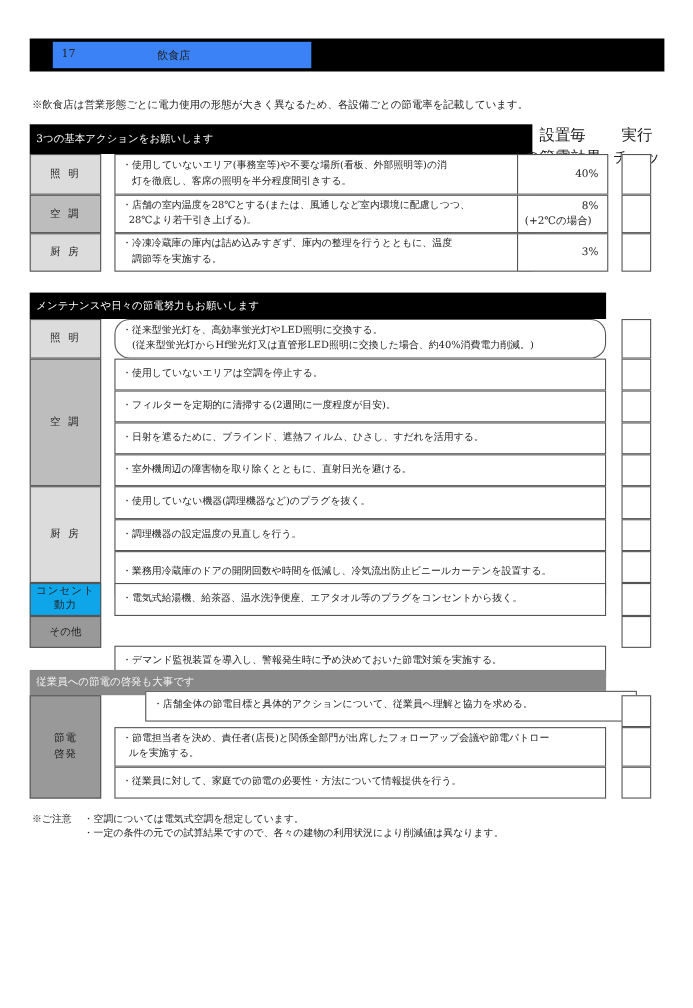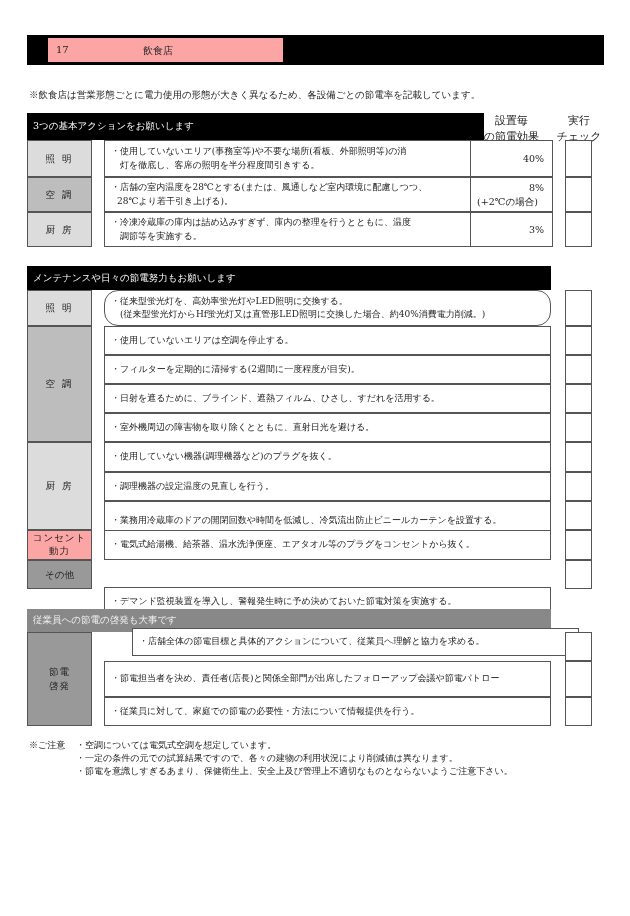--- a/index.html
+++ b/index.html
@@ -1,40 +1,40 @@
 <!DOCTYPE html>
 <html><head>
 <meta charset="utf-8">
 <style>
   html, body { margin:0; padding:0; }
   body { width:630px; height:916px; background:#ffffff; position:relative; overflow:hidden;
          font-family:"DejaVu Serif","Liberation Serif",serif; color:#222; }
   .abs { position:absolute; box-sizing:border-box; }
   .topbar { left:27px; top:35px; width:577px; height:30px; background:#000; }
-  .topbox { left:48px; top:38px; width:235px; height:24px; background:#fca5a5; font-size:10px; }
+  .topbox { left:48px; top:38px; width:235px; height:24px; background:#3b82f6; font-size:10px; }
   .topbox .num { position:absolute; left:8px; top:6px; }
   .topbox .name { position:absolute; left:95px; top:6px; }
   .note { left:29px; top:89px; font-size:9.5px; white-space:nowrap; }
   .hdr { color:#fff; font-size:9.5px; padding-left:6px; display:flex; align-items:center; }
   .hdr.black { background:#000; }
   .hdr.gray { background:#888; color:#f2f2f2; }
   .lbl { border:1px solid #555; font-size:9.5px; display:flex; align-items:center; justify-content:center;
          text-align:center; line-height:1.45; letter-spacing:2px; }
   .lbl.light { background:#dcdcdc; }
   .lbl.mid { background:#bdbdbd; }
   .lbl.dark { background:#999; }
-  .lbl.white { background:#fca5a5; letter-spacing:1px;text-align:center; }
+  .lbl.white { background:#0ea5e9; letter-spacing:1px;text-align:center; }
   .cell { border:1px solid #555; background:#fff; font-size:9px; padding:0 6px 0 6px;
           display:flex; align-items:center; line-height:1.45; }
   .cell span { display:block; }
   .eff { border:1px solid #555; background:#fff; font-size:9.5px; display:flex; flex-direction:column;
          align-items:flex-end; justify-content:center; padding-right:8px; line-height:1.45; }
   .eff .sub { align-self:center; }
   .chk { border:1px solid #555; background:#fff; }
-  .colhdr { font-size:11px; text-align:center; line-height:1.45; }
+  .colhdr { font-size:14px; text-align:center; line-height:1.45; }
   .notes { font-size:9px; line-height:13px; }
 </style>
 </head>
 <body>
 
 <div class="abs topbar"></div>
 <div class="abs topbox">
   <span class="num">17</span>
   <span class="name">飲食店</span>
 </div>
@@ -134,26 +134,26 @@
   <span>従業員への節電の啓発も大事です</span>
 </div>
 <div class="abs lbl dark" style="left:27px;top:632px;width:65px;height:94px;flex-direction:column;letter-spacing:1px;">
   <span>節電</span>
   <span>啓発</span>
 </div>
 <div class="abs cell" style="left:104px;top:628px;width:447px;height:28px;margin-left:28px;">・店舗全体の節電目標と具体的アクションについて、従業員へ理解と協力を求める。</div>
 <div class="abs cell" style="left:104px;top:661px;width:447px;height:36px;">
   <div>
       <span>・節電担当者を決め、責任者(店長)と関係全部門が出席したフォローアップ会議や節電パトロー</span>
+      <span style="padding-left:6px">ルを実施する。</span>
     </div>
 </div>
 <div class="abs cell" style="left:104px;top:697px;width:447px;height:29px;">・従業員に対して、家庭での節電の必要性・方法について情報提供を行う。</div>
 
 <div class="abs chk" style="left:565px;top:632px;width:27px;height:29px;"></div>
 <div class="abs chk" style="left:565px;top:661px;width:27px;height:36px;"></div>
 <div class="abs chk" style="left:565px;top:697px;width:27px;height:29px;"></div>
 
 <div class="abs notes" style="left:29px;top:739px;">※ご注意</div>
 <div class="abs notes" style="left:76px;top:739px;">
   <div>・空調については電気式空調を想定しています。</div>
   <div>・一定の条件の元での試算結果ですので、各々の建物の利用状況により削減値は異なります。</div>
-  <div>・節電を意識しすぎるあまり、保健衛生上、安全上及び管理上不適切なものとならないようご注意下さい。</div>
 </div>
 
 </body></html>

